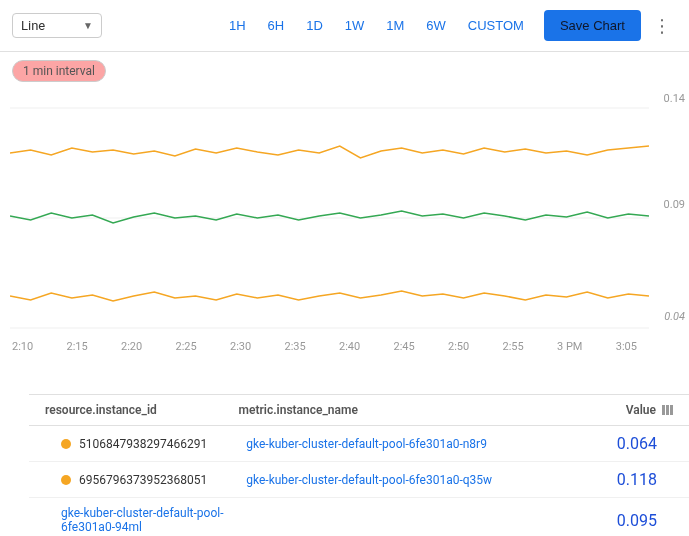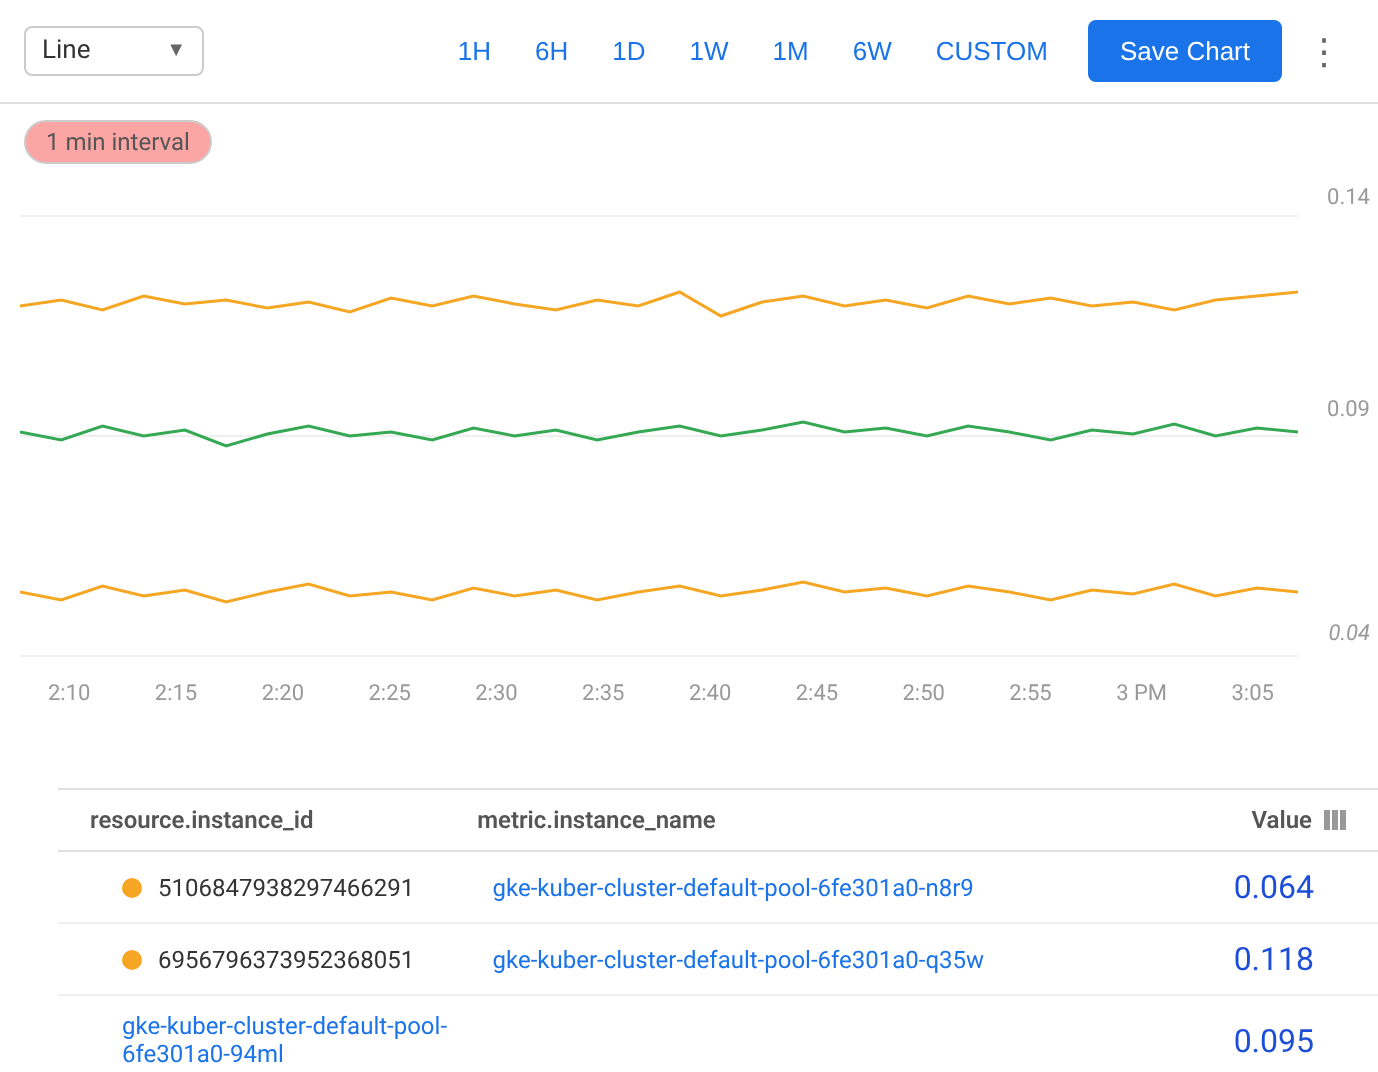--- a/index.html
+++ b/index.html
@@ -44,21 +44,21 @@
       border: none;
       background: none;
       cursor: pointer;
       font-size: 13px;
       color: #1a73e8;
       border-radius: 4px;
     }
     
     .save-chart-btn {
       background: #1a73e8;
-      color: #ffffff;
+      color: #0f172a;
       border: none;
       border-radius: 4px;
       padding: 8px 16px;
       cursor: pointer;
       font-size: 13px;
       margin-left: 8px;
     }
     
     .more-btn {
       background: none;
@@ -217,21 +217,21 @@
       <line x1="0" y1="230" x2="620" y2="230" stroke="#e0e0e0" stroke-width="0.5"></line>
 
       <polyline fill="none" stroke="#f5a623" stroke-width="1.5" points="0,55 20,52 40,57 60,50 80,54 100,52 120,56 140,53 160,58 180,51 200,55 220,50 240,54 260,57 280,52 300,55 320,48 340,60 360,53 380,50 400,55 420,52 440,56 460,50 480,54 500,51 520,55 540,53 560,57 580,52 600,50 620,48"></polyline>
 
       <polyline fill="none" stroke="#34a853" stroke-width="1.5" points="0,118 20,122 40,115 60,120 80,117 100,125 120,119 140,115 160,120 180,118 200,122 220,116 240,120 260,117 280,122 300,118 320,115 340,120 360,117 380,113 400,118 420,116 440,120 460,115 480,118 500,122 520,117 540,119 560,114 580,120 600,116 620,118"></polyline>
 
       <polyline fill="none" stroke="#f5a623" stroke-width="1.5" points="0,198 20,202 40,195 60,200 80,197 100,203 120,198 140,194 160,200 180,198 200,202 220,196 240,200 260,197 280,202 300,198 320,195 340,200 360,197 380,193 400,198 420,196 440,200 460,195 480,198 500,202 520,197 540,199 560,194 580,200 600,196 620,198"></polyline>
     </svg>
   </div>
 
-  <div class="x-axis" style="margin-right: 40px; margin-left: 12px;">
+  <div class="x-axis" style="margin-right: 40px;">
     <span>2:10</span>
     <span>2:15</span>
     <span>2:20</span>
     <span>2:25</span>
     <span>2:30</span>
     <span>2:35</span>
     <span>2:40</span>
     <span>2:45</span>
     <span>2:50</span>
     <span>2:55</span>

